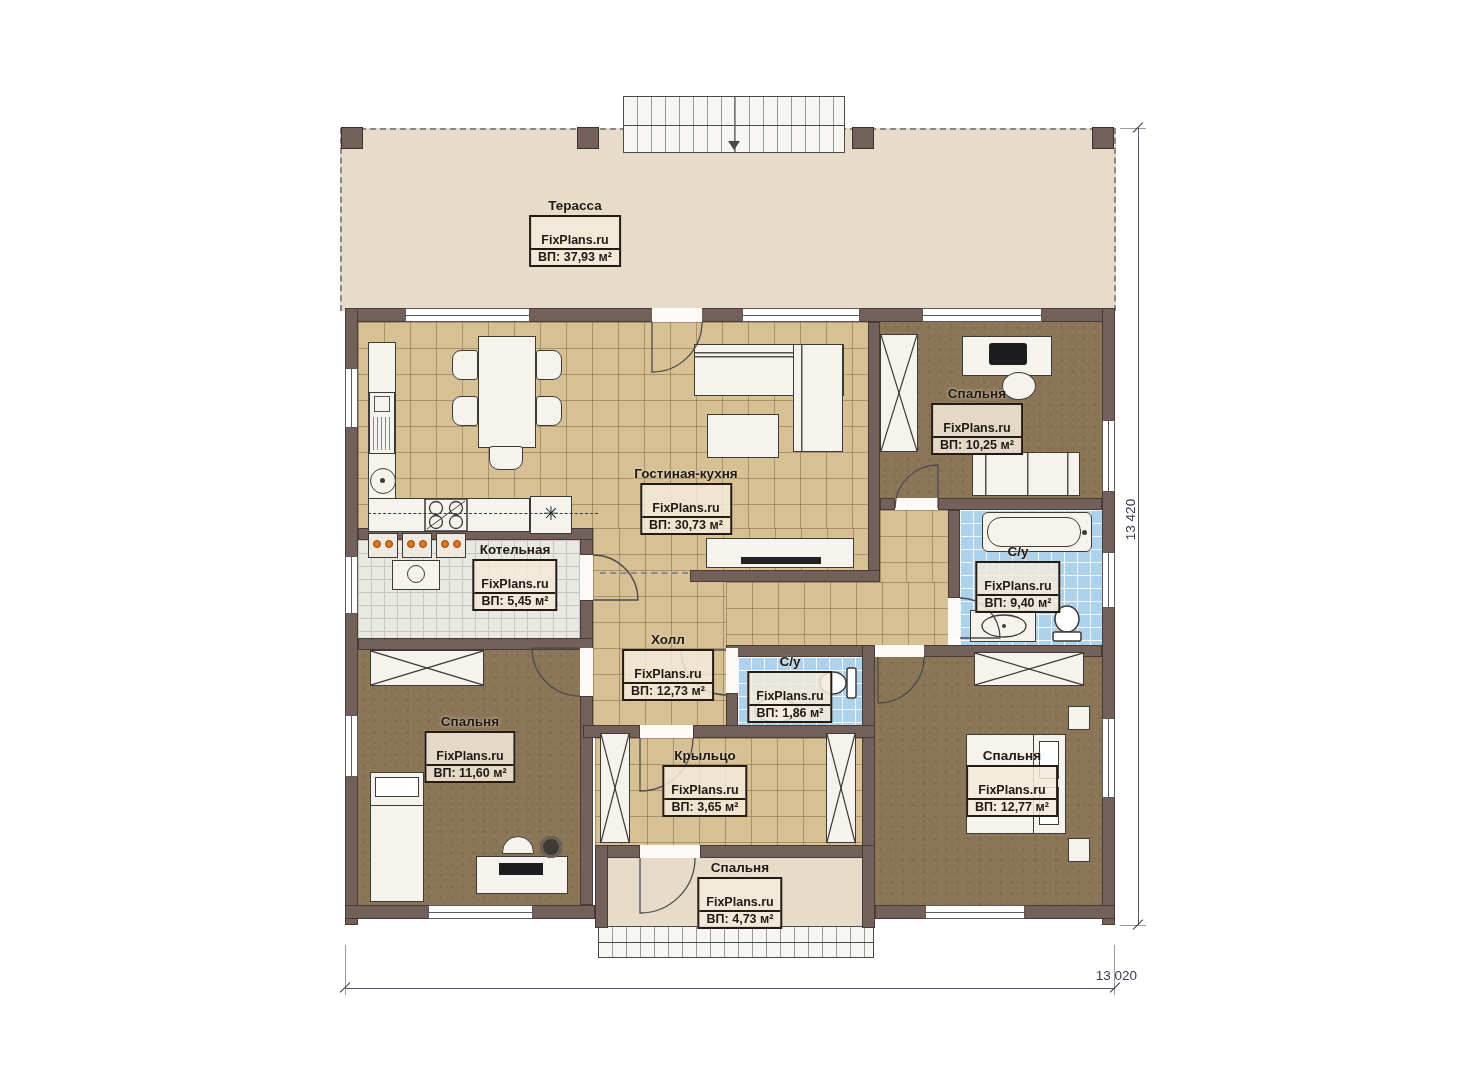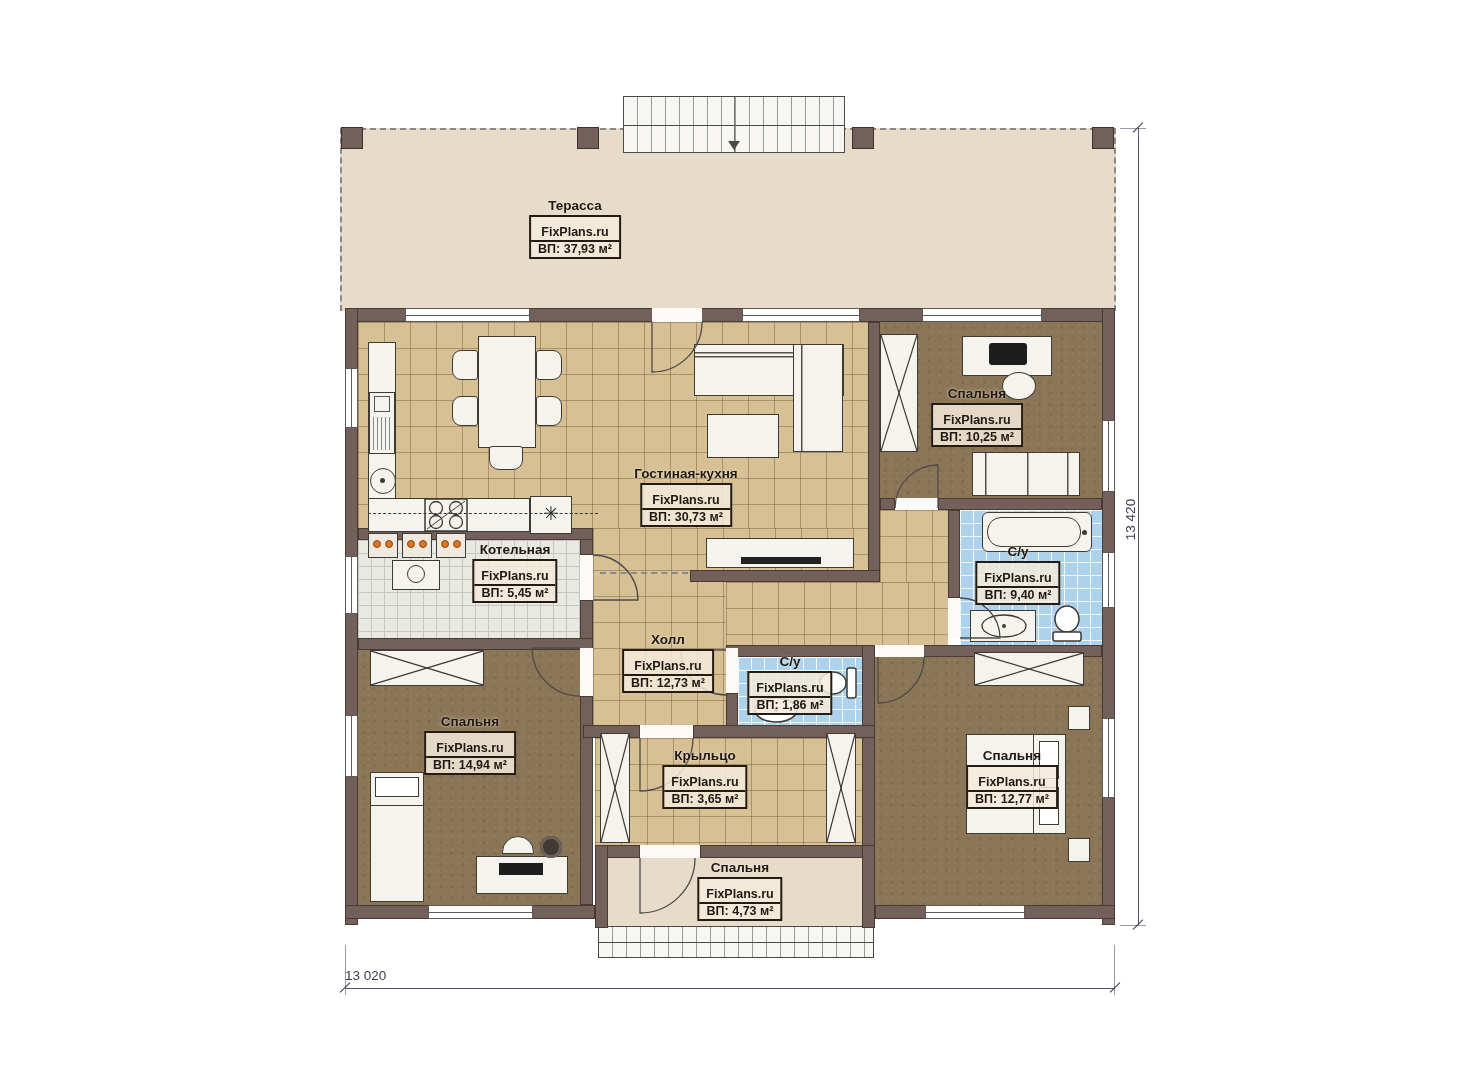--- a/index.html
+++ b/index.html
@@ -15,21 +15,21 @@
 .furn{position:absolute;background:#f4f3ee;border:1.5px solid #3e3a36}
 .winh{position:absolute;height:14px;background:#fff;border:1px solid #5a5a5a;background-image:linear-gradient(#5a5a5a,#5a5a5a);background-size:100% 1px;background-position:center;background-repeat:no-repeat}
 .winv{position:absolute;width:13px;background:#fff;border:1px solid #5a5a5a;background-image:linear-gradient(#5a5a5a,#5a5a5a);background-size:1px 100%;background-position:center;background-repeat:no-repeat}
 .gap{position:absolute;background:#fbfaf7}
 .post{position:absolute;width:22px;height:22px;background:#73605a;box-shadow:inset 0 0 0 1px #3c312c}
 .steps{position:absolute;background:#f7f6f2;border:1.5px solid #4a4a4a;background-image:repeating-linear-gradient(90deg,transparent 0 13px,#9a9a96 13px 14px)}
 .steps i{position:absolute;left:0;right:0;top:50%;border-top:1.5px solid #4a4a4a}
 .rlabel{position:absolute;transform:translateX(-50%);text-align:center;color:#201812;z-index:30}
 .rname{font-size:13.5px;font-weight:bold;white-space:nowrap;text-shadow:0 0 3px rgba(242,234,218,.9)}
 .rbox{display:inline-block;border:2px solid #241b12;background:rgba(243,235,219,.85);margin-top:2px}
-.rbrand{font-size:12.5px;font-weight:bold;padding:8px 7px 1px;border-bottom:2px solid #241b12;white-space:nowrap}
+.rbrand{font-size:12.5px;font-weight:bold;padding:16px 7px 1px;border-bottom:2px solid #241b12;white-space:nowrap}
 .rarea{font-size:12.5px;font-weight:bold;padding:0 7px 1px;white-space:nowrap}
 .dimtext{position:absolute;color:#3a3a50;font-size:13.5px}
 .tick{position:absolute;width:14px;border-top:1.5px solid #3a3a50;transform:rotate(-45deg)}
 .chair{position:absolute;background:#f4f3ee;border:1.5px solid #3e3a36}
 .dot{display:inline-block;width:8px;height:8px;background:#e0731f;border:1px solid #8a4a12;border-radius:50%;margin:3px 2px 0}
 svg.f{position:absolute;overflow:visible}
 .xline{stroke:#3e3a36;stroke-width:1.2}
 .dashopen{position:absolute;border-top:2px dashed #8b8b8b}
 </style>
 </head>
@@ -293,21 +293,21 @@
     <div class="rname">С/у</div>
     <div class="rbox">
       <div class="rbrand">FixPlans.ru</div>
       <div class="rarea">ВП: 1,86 м²</div>
     </div>
   </div>
   <div class="rlabel" style="left:470px;top:714px">
     <div class="rname">Спальня</div>
     <div class="rbox">
       <div class="rbrand">FixPlans.ru</div>
-      <div class="rarea">ВП: 14,94 м²</div>
+      <div class="rarea">ВП: 11,60 м²</div>
     </div>
   </div>
   <div class="rlabel" style="left:705px;top:748px">
     <div class="rname">Крыльцо</div>
     <div class="rbox">
       <div class="rbrand">FixPlans.ru</div>
       <div class="rarea">ВП: 3,65 м²</div>
     </div>
   </div>
   <div class="rlabel" style="left:1012px;top:748px">
@@ -323,21 +323,21 @@
       <div class="rbrand">FixPlans.ru</div>
       <div class="rarea">ВП: 4,73 м²</div>
     </div>
   </div>
 
   <div class="abs" style="left:345px;top:945px;height:50px;border-left:1px solid #9a9aa6"></div>
   <div class="abs" style="left:1114px;top:945px;height:50px;border-left:1px solid #9a9aa6"></div>
   <div class="abs" style="left:345px;top:988px;width:770px;border-top:1px solid #55556a"></div>
   <div class="tick" style="left:338px;top:987px"></div>
   <div class="tick" style="left:1108px;top:987px"></div>
-  <div class="dimtext" style="left:345px;top:968px;width:792px;text-align:left">13 020</div>
+  <div class="dimtext" style="left:345px;top:968px;width:792px;text-align:right">13 020</div>
 
   <div class="abs" style="left:1120px;top:128px;width:26px;border-top:1px solid #9a9aa6"></div>
   <div class="abs" style="left:1120px;top:925px;width:26px;border-top:1px solid #9a9aa6"></div>
   <div class="abs" style="left:1138px;top:128px;height:797px;border-left:1px solid #55556a"></div>
   <div class="tick" style="left:1131px;top:127px"></div>
   <div class="tick" style="left:1131px;top:924px"></div>
   <div class="dimtext" style="left:1100px;top:512px;width:60px;text-align:center;transform:rotate(-90deg)">13 420</div>
 
 </div>
 

